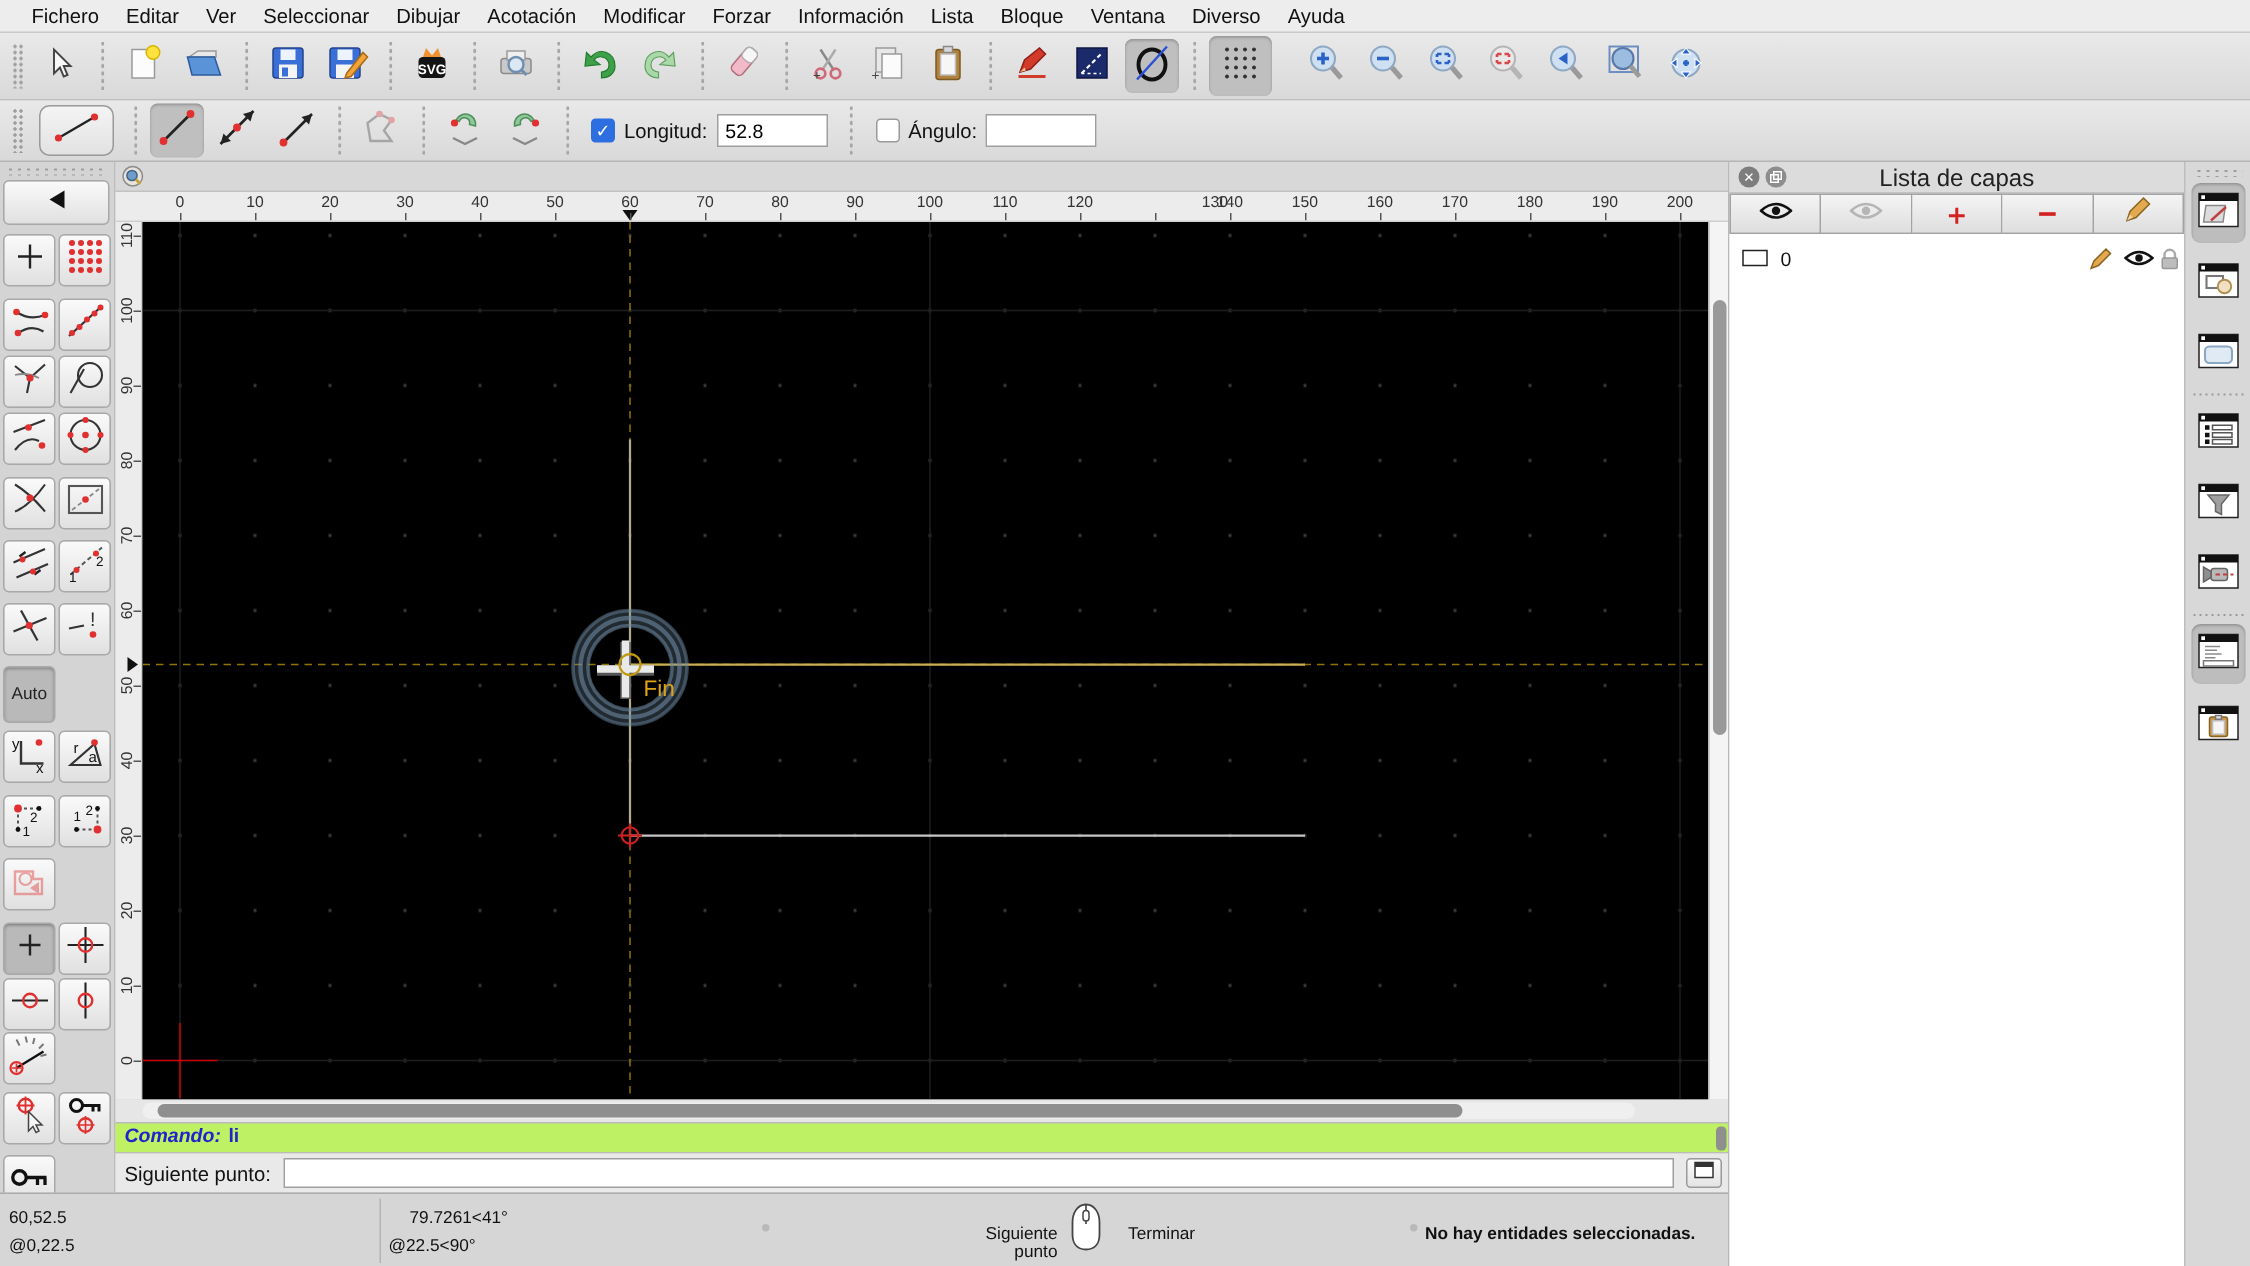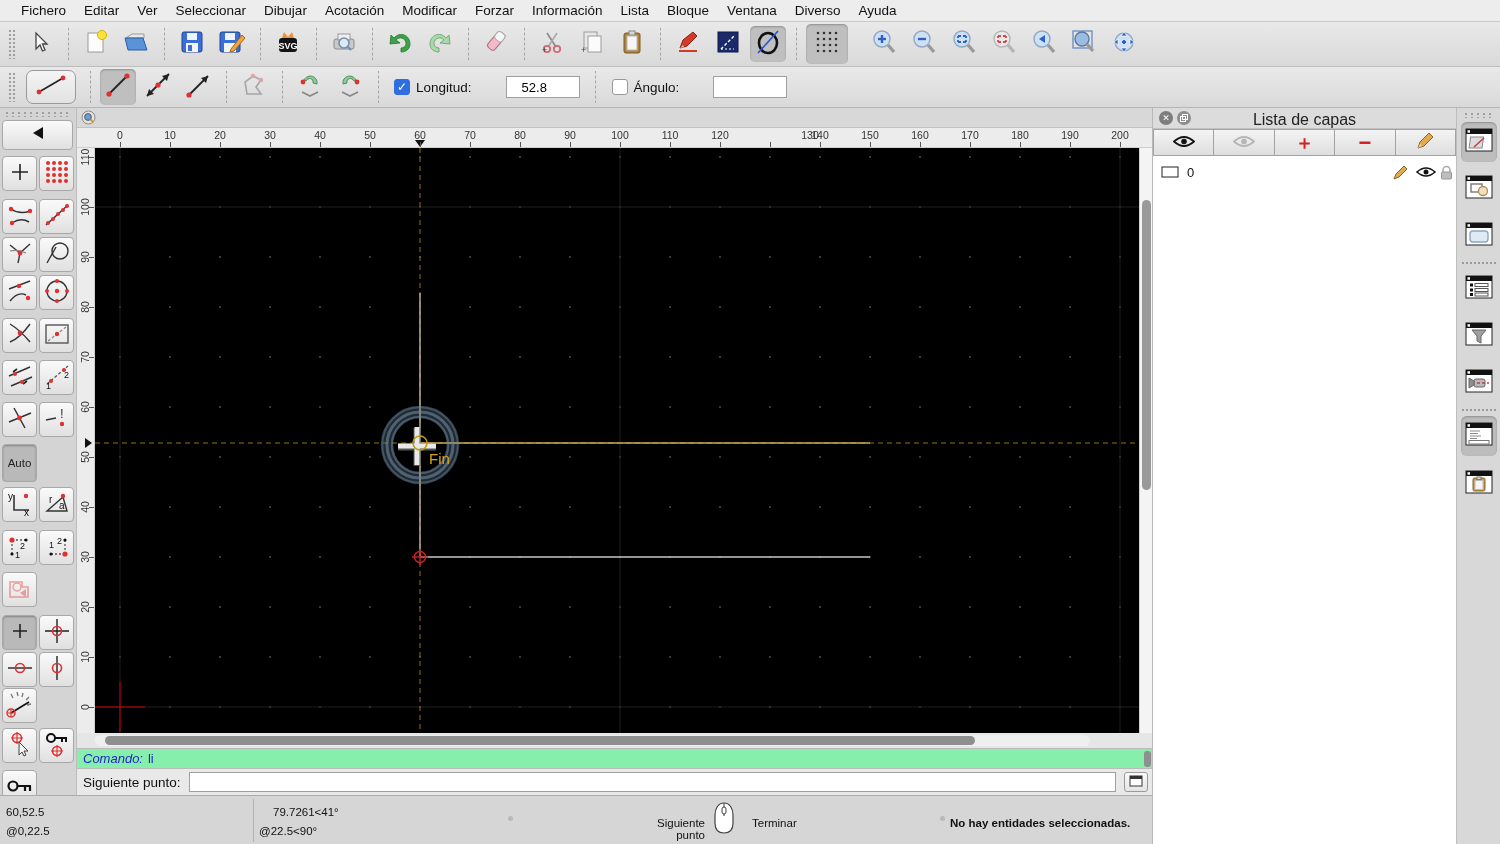--- a/index.html
+++ b/index.html
@@ -15,21 +15,21 @@
   #toolbar-opts { left:0; top:67px; width:1500px; height:41px; background:linear-gradient(#e9e9e9,#d9d9d9); border-bottom:1px solid #b5b5b5; display:flex; align-items:center; padding-left:4px; }
   .handle { width:8px; height:30px; margin:0 4px; background-image:radial-gradient(#9e9e9e 1px, transparent 1.2px); background-size:4px 4px; }
   .tsep { width:6px; height:32px; margin:0 5px; background-image:radial-gradient(#a5a5a5 0.8px, transparent 1px); background-size:3px 5px; background-position:center; background-repeat:repeat-y; }
   .tb-btn { width:36px; height:36px; display:flex; align-items:center; justify-content:center; border-radius:5px; margin:0 2px; }
   .tb-btn.sel { background:#bfbfbf; box-shadow:inset 0 1px 2px rgba(0,0,0,.25); }
   .tool-current { width:50px; height:34px; border:1px solid #9a9a9a; border-radius:7px; display:flex; align-items:center; justify-content:center; margin:0 6px; background:linear-gradient(#f4f4f4,#e2e2e2); }
   .chkrow { display:flex; align-items:center; gap:6px; margin:0 8px; }
   .chk { width:16px; height:16px; border-radius:3px; border:1px solid #9a9a9a; background:#fff; display:flex; align-items:center; justify-content:center; font-size:12px; color:#fff; }
   .chk.on { background:#2d6fe0; border-color:#2d6fe0; }
   .fldlbl { font-size:13.5px; color:#111; }
-  .fld { width:74px; height:22px; border:1px solid #9f9f9f; background:#fff; font-size:13px; padding:0 15px; font-family:"Liberation Sans",sans-serif;margin-left:28px; }
+  .fld { width:74px; height:22px; border:1px solid #9f9f9f; background:#fff; font-size:13px; padding:0 5px; font-family:"Liberation Sans",sans-serif; }
 
   
   #palette { left:0; top:108px; width:77px; height:687px; background:#d4d4d4; border-right:1px solid #bdbdbd; }
   #palette .handle-h { position:absolute; left:4px; top:3px; width:64px; height:6px; background-image:radial-gradient(#9e9e9e 0.9px, transparent 1.1px); background-size:6px 4px; }
   .pal-btn { position:absolute; width:35px; height:35px; border:1px solid #a8a8a8; border-radius:4px; background:linear-gradient(#fafafa,#e0e0e0); display:flex; align-items:center; justify-content:center; }
   .pal-btn.wide { width:71px; }
   .pal-btn.sel { background:#b9b9b9; box-shadow:inset 0 1px 2px rgba(0,0,0,.3); }
   .pal-btn.autobtn { font-size:11.5px; color:#222; border-radius:4px; }
 
   
@@ -46,21 +46,21 @@
   #canvas { left:95px; top:148px; width:1044px; height:585px; background:#000; }
 
   #vscroll { left:1139px; top:148px; width:13px; height:585px; background:#f4f4f4; border-left:1px solid #d0d0d0; }
   #vscroll .thumb { position:absolute; left:2px; top:52px; width:9px; height:290px; background:#999; border-radius:5px; }
   #scrollrow { left:77px; top:733px; width:1075px; height:15px; background:#e6e6e6; }
   #hscroll { position:absolute; left:18px; top:2px; width:995px; height:11px; background:#efefef; border-radius:6px; }
   #hscroll .thumb { position:absolute; left:10px; top:1px; width:870px; height:9px; background:#8f8f8f; border-radius:5px; }
   #grid-indicator { position:absolute; right:6px; top:0px; font-size:12.5px; color:#111;margin-top:45px; }
 
   
-  #cmd-history { left:77px; top:748px; width:1075px; height:21px; background:#86efac; border-top:1px solid #bbb; border-bottom:1px solid #bbb; font-size:13px; display:flex; align-items:center; padding-left:6px; }
+  #cmd-history { left:77px; top:748px; width:1075px; height:21px; background:#bef264; border-top:1px solid #bbb; border-bottom:1px solid #bbb; font-size:13px; display:flex; align-items:flex-start; padding-left:6px;font-weight:bold; }
   #cmd-history .pfx { color:#2323cc; font-style:italic; }
   #cmd-history .val { color:#2323cc; margin-left:5px; }
   #cmd-history .sb { position:absolute; right:1px; top:2px; width:7px; height:16px; background:#8f8f8f; border-radius:3px; }
   #cmd-input-row { left:77px; top:769px; width:1075px; height:26px; background:#e9e9e9; display:flex; align-items:center; padding-left:6px; }
   #cmd-prompt { font-size:13.5px; color:#111; margin-right:8px; }
   #cmd-input { flex:1; height:20px; background:#fff; border:1px solid #9f9f9f; margin-right:8px; font-size:13px; font-family:"Liberation Sans",sans-serif; }
   #cmd-kbd-btn { width:24px; height:20px; border:1px solid #9a9a9a; background:linear-gradient(#fbfbfb,#e4e4e4); border-radius:3px; margin-right:4px; display:flex; align-items:center; justify-content:center; }
 
   
   #statusbar { left:0; top:795px; width:1152px; height:49px; background:#d6d6d6; border-top:1px solid #ababab; font-size:11.5px; color:#111; }

